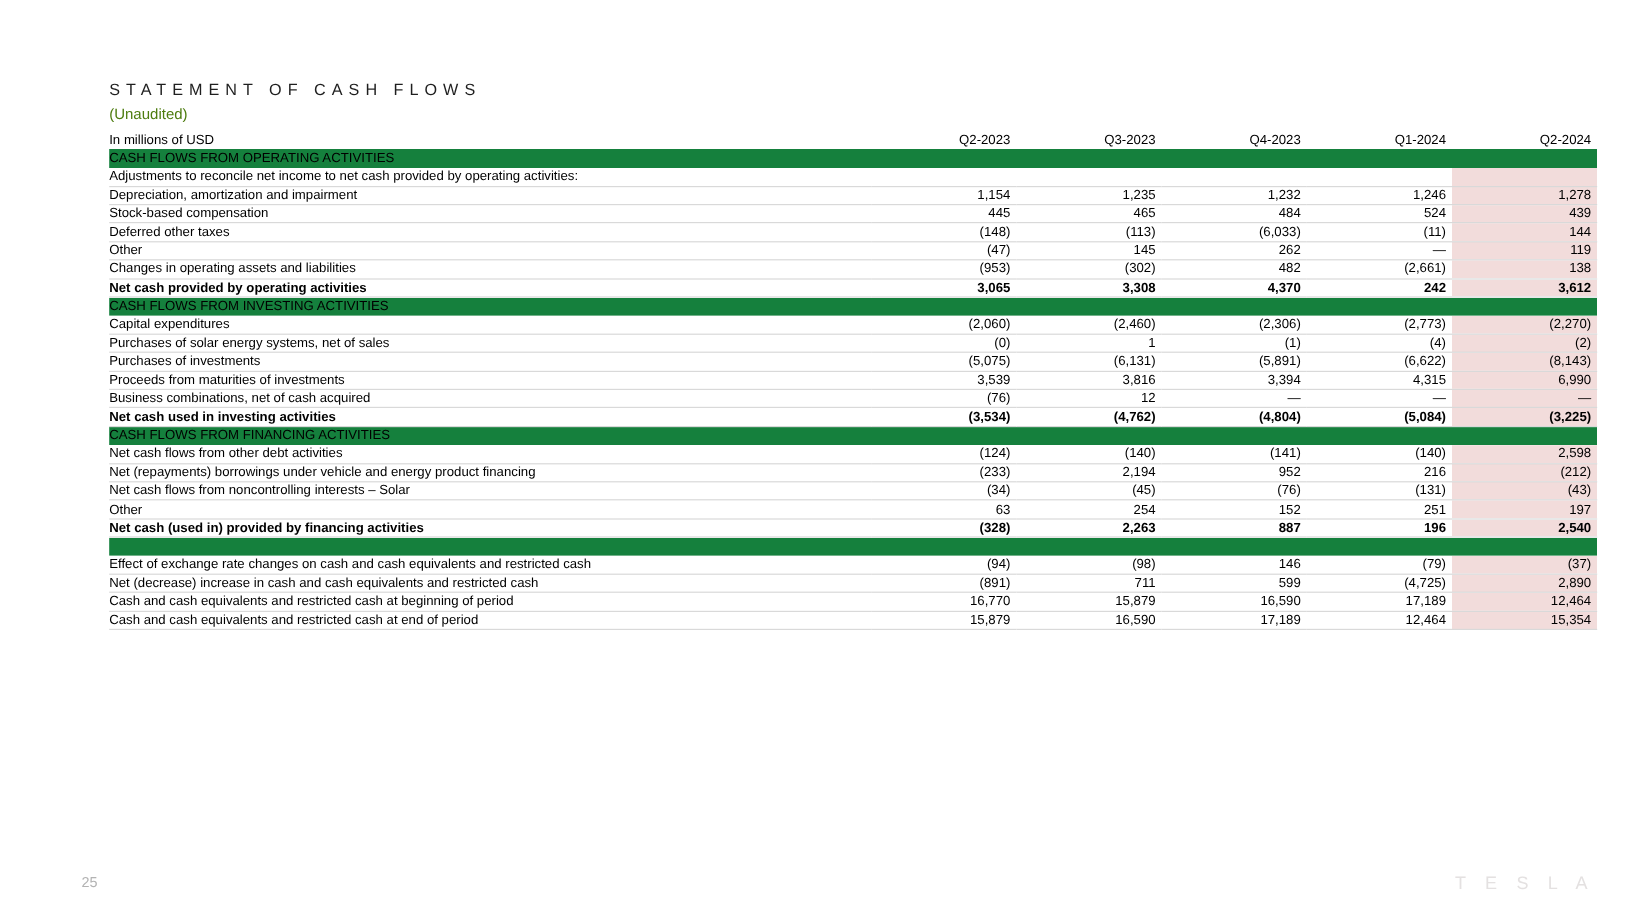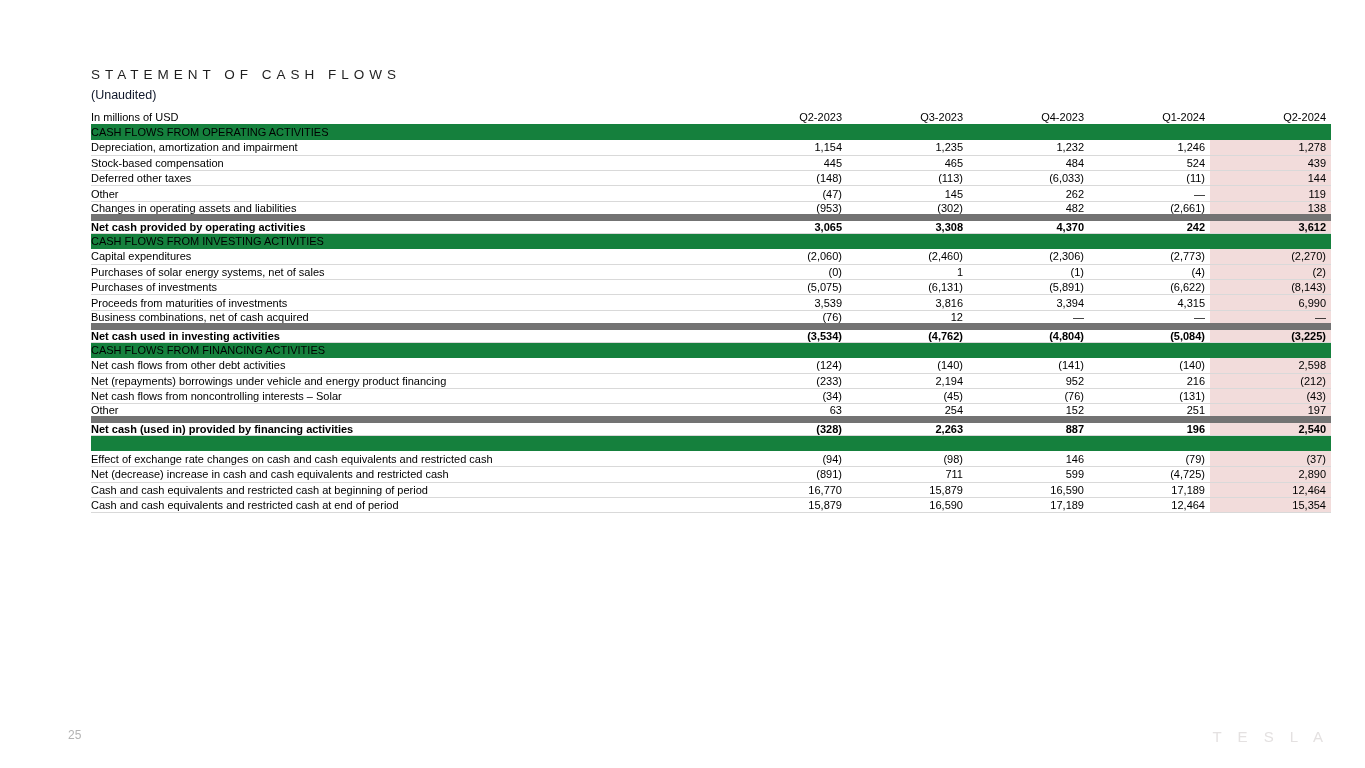--- a/index.html
+++ b/index.html
@@ -12,21 +12,21 @@
   }
   .slide { position: absolute; inset: 0; margin-left: 28px; }
 
   .title {
     position: absolute; left: 63px; top: 67px;
     font-size: 13.5px; letter-spacing: 5px;
     color: #1f1f1f; font-weight: 400;
   }
   .subtitle {
     position: absolute; left: 63px; top: 88px;
-    font-size: 12.5px; color: #0f172a; text-align: center;
+    font-size: 12.5px; color: #4d7c0f; text-align: center;
   }
 
   table.cf {
     position: absolute; left: 63px; top: 109px;
     width: 1240px;
     border-collapse: collapse;
     table-layout: fixed;
     font-size: 11px;
     color: #000;
   }
@@ -39,21 +39,21 @@
     font-weight: 400;
     text-align: left;
     vertical-align: middle;
     white-space: nowrap;
     overflow: hidden;
   }
   table.cf .num { text-align: right; padding-right: 5px; }
   thead th { font-weight: 400; }
 
   tr.row-data td, tr.row-total td { border-bottom: 1px solid #d9d9d9; }
-  tr.row-total td { font-weight: 700; border-top: 7px solid #737373; }
+  tr.row-total td { font-weight: 700; border-top: 1px solid #737373; }
   tr.row-section td, tr.row-spacer td { background: #15803d; }
   td.hl { background: #f2dcdb; }
 
   .page-number {
     position: absolute; left: 40px; top: 728px;
     font-size: 12px; color: #b3b3b3;
   }
   .brand-logo {
     position: absolute; right: 36px; top: 728px;
     font-size: 15px; letter-spacing: 6px;
@@ -85,20 +85,28 @@
           <th class="num">Q4-2023</th>
           <th class="num">Q1-2024</th>
           <th class="num">Q2-2024</th>
         </tr>
     </thead>
     <tbody>
         <tr class="row-section">
           <td colspan="6">CASH FLOWS FROM OPERATING ACTIVITIES</td>
         </tr>
         <tr class="row-data">
+          <td>Adjustments to reconcile net income to net cash provided by operating activities:</td>
+          <td class="num"></td>
+          <td class="num"></td>
+          <td class="num"></td>
+          <td class="num"></td>
+          <td class="num hl"></td>
+        </tr>
+        <tr class="row-data">
           <td>Depreciation, amortization and impairment</td>
           <td class="num">1,154</td>
           <td class="num">1,235</td>
           <td class="num">1,232</td>
           <td class="num">1,246</td>
           <td class="num hl">1,278</td>
         </tr>
         <tr class="row-data">
           <td>Stock-based compensation</td>
           <td class="num">445</td>

